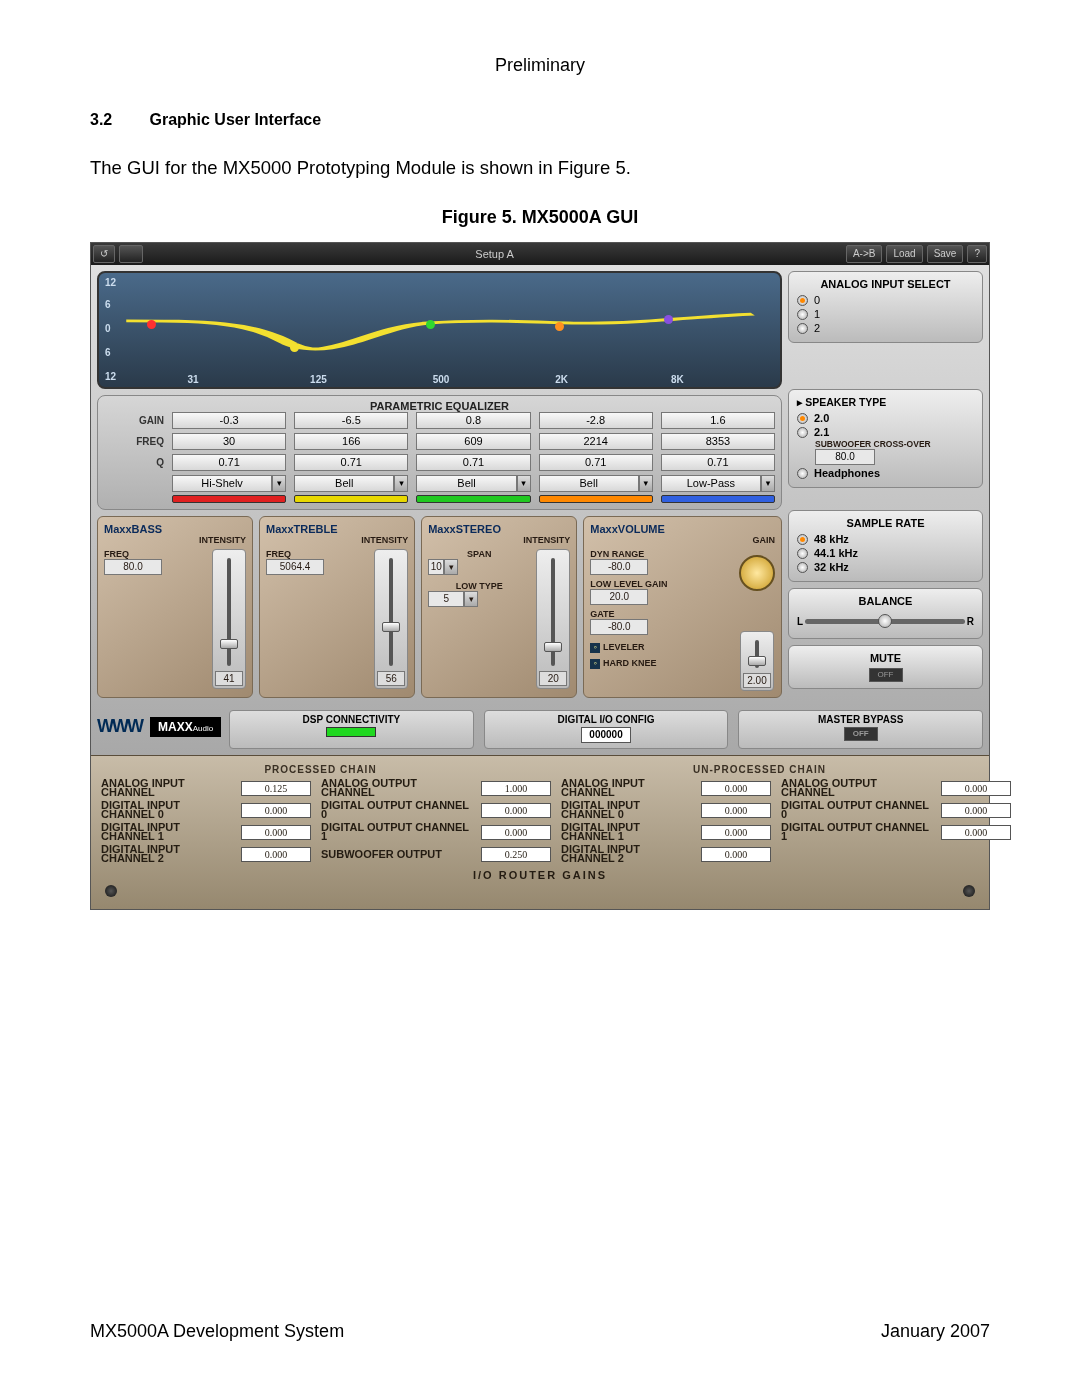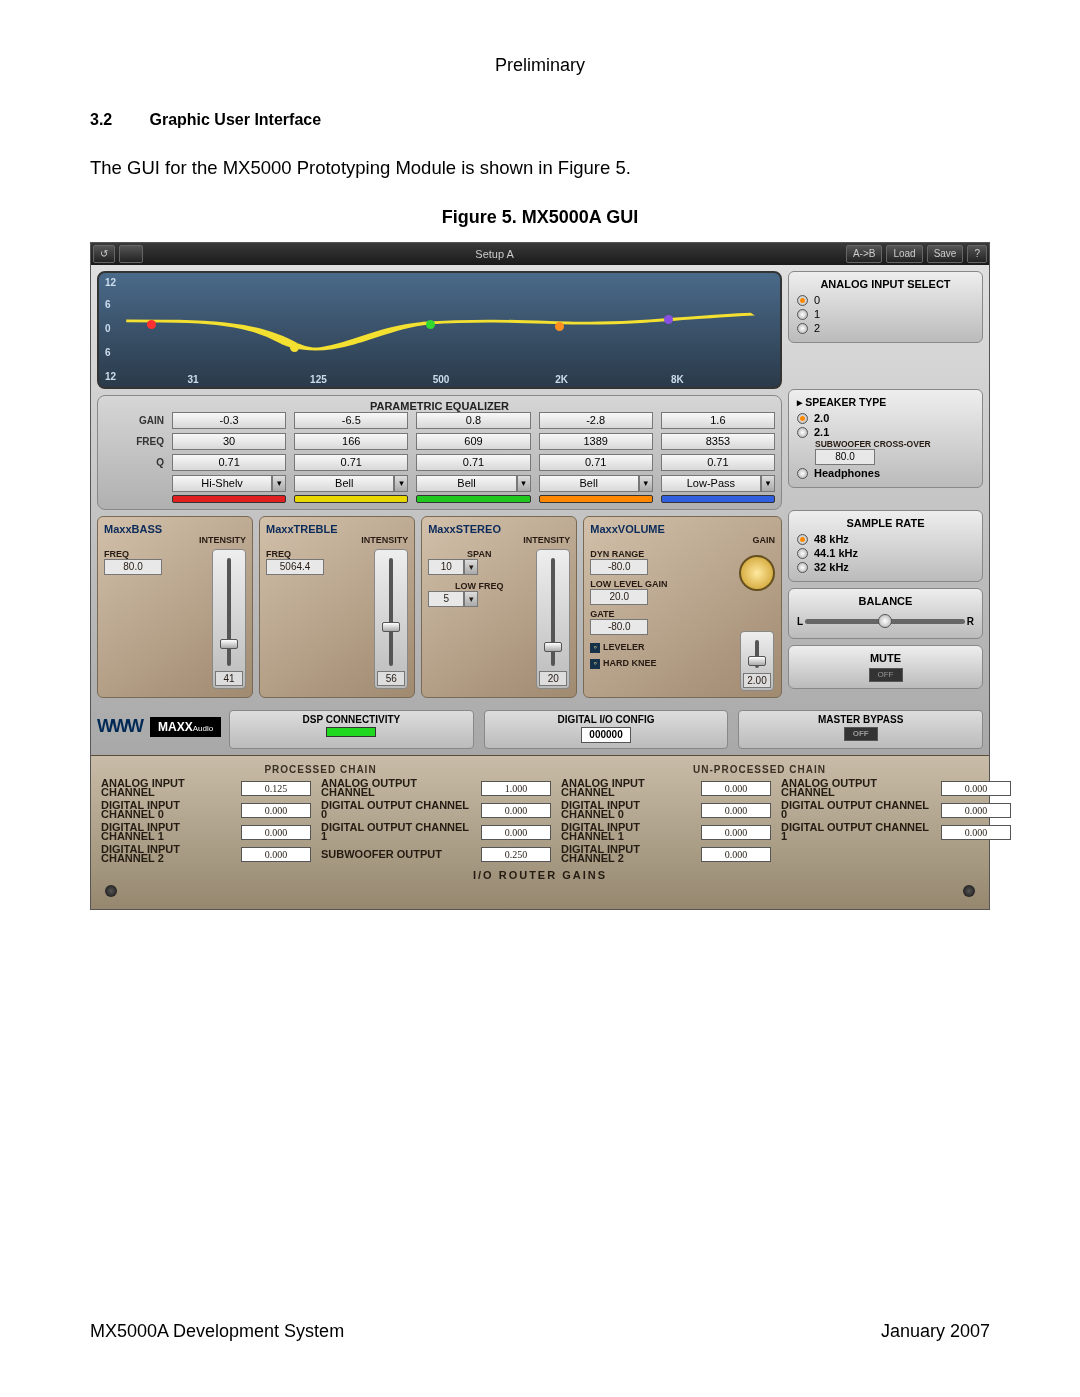--- a/index.html
+++ b/index.html
@@ -144,21 +144,21 @@
             <div class="num-field">-0.3</div>
             <div class="num-field">-6.5</div>
             <div class="num-field">0.8</div>
             <div class="num-field">-2.8</div>
             <div class="num-field">1.6</div>
 
             <div class="eq-label">FREQ</div>
             <div class="num-field">30</div>
             <div class="num-field">166</div>
             <div class="num-field">609</div>
-            <div class="num-field">1389</div>
+            <div class="num-field">2214</div>
             <div class="num-field">8353</div>
 
             <div class="eq-label">Q</div>
             <div class="num-field">0.71</div>
             <div class="num-field">0.71</div>
             <div class="num-field">0.71</div>
             <div class="num-field">0.71</div>
             <div class="num-field">0.71</div>
 
             <div></div>
@@ -248,24 +248,24 @@
             </div>
           </div>
 
           <div class="fx-panel" style="flex:1">
             <div class="fx-title">MaxxSTEREO</div>
             <div class="fx-sub">INTENSITY</div>
             <div class="fx-body">
               <div style="flex:1">
                 <div class="tiny-label" style="text-align:center">SPAN</div>
                 <div style="display:flex">
-                    <div class="small-field" style="width:36px">10</div>
+                    <div class="small-field" style="width:16px">10</div>
                     <div class="dd-small">▾</div>
                   </div>
-                <div class="tiny-label" style="text-align:center;margin-top:6px">LOW FREQ</div>
+                <div class="tiny-label" style="text-align:center;margin-top:6px">LOW TYPE</div>
                 <div style="display:flex">
                     <div class="small-field" style="width:36px">5</div>
                     <div class="dd-small">▾</div>
                   </div>
               </div>
               <div class="slider-wrap">
                 <div class="slider-track"></div>
                 <div class="slider-thumb" style="top:70%"></div>
                 <div class="slider-val">20</div>
               </div>

